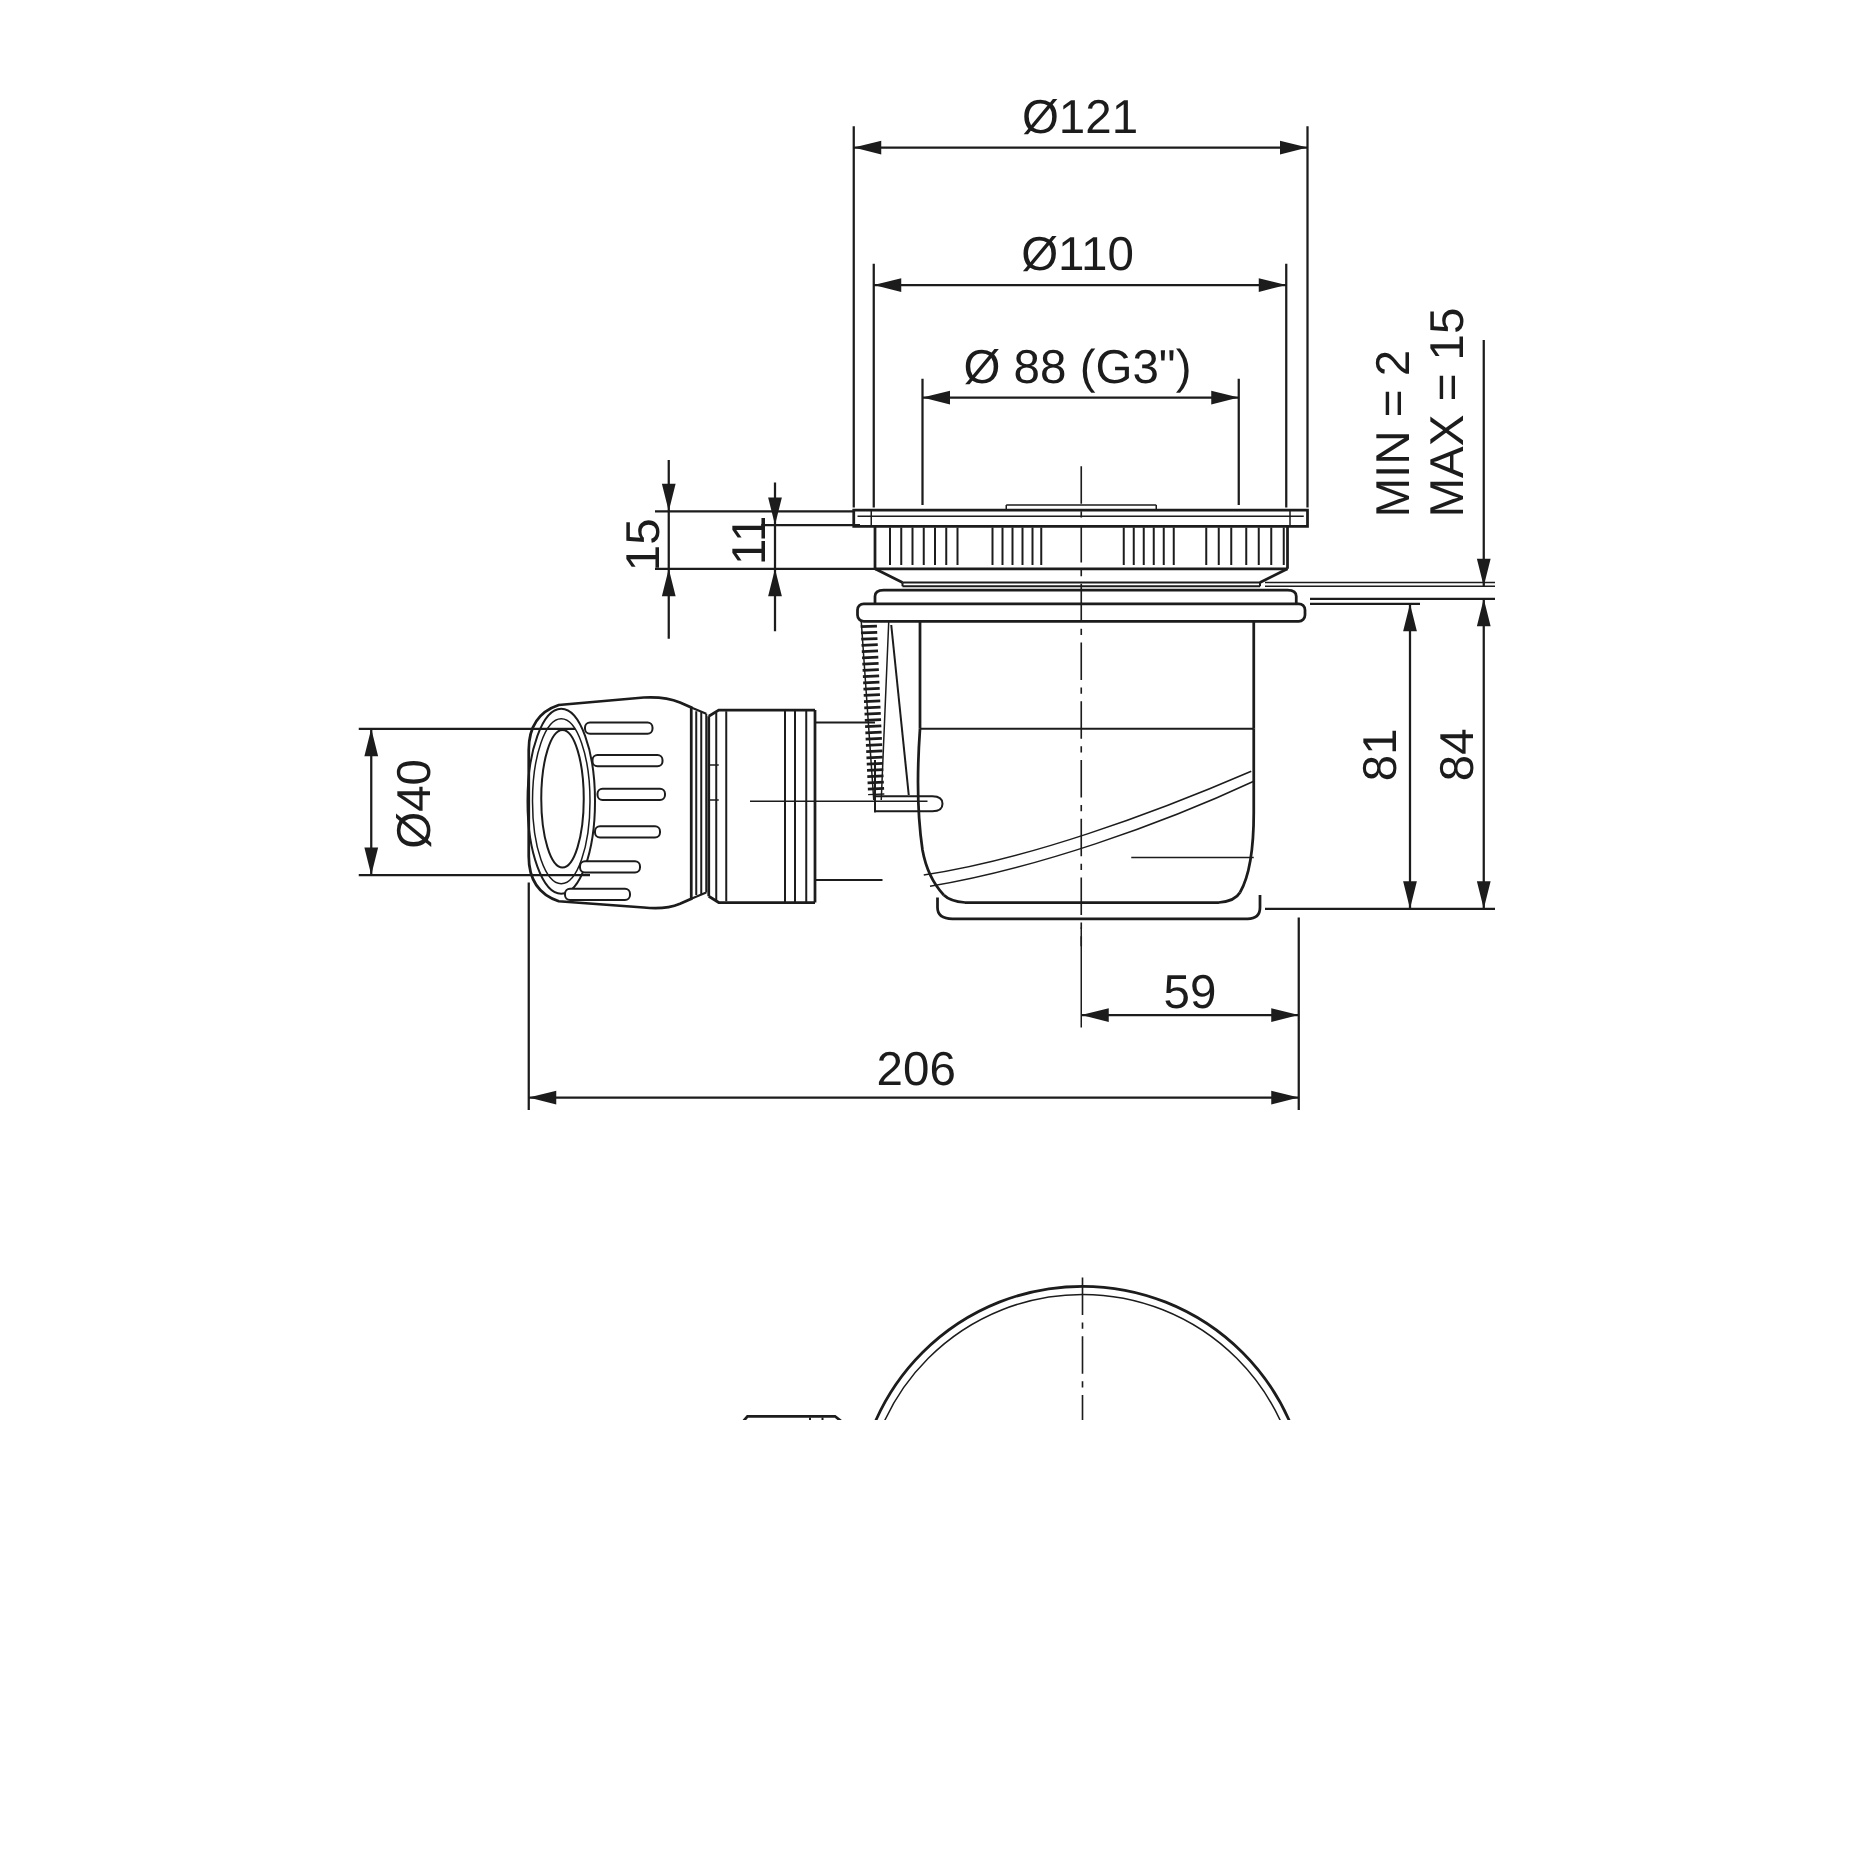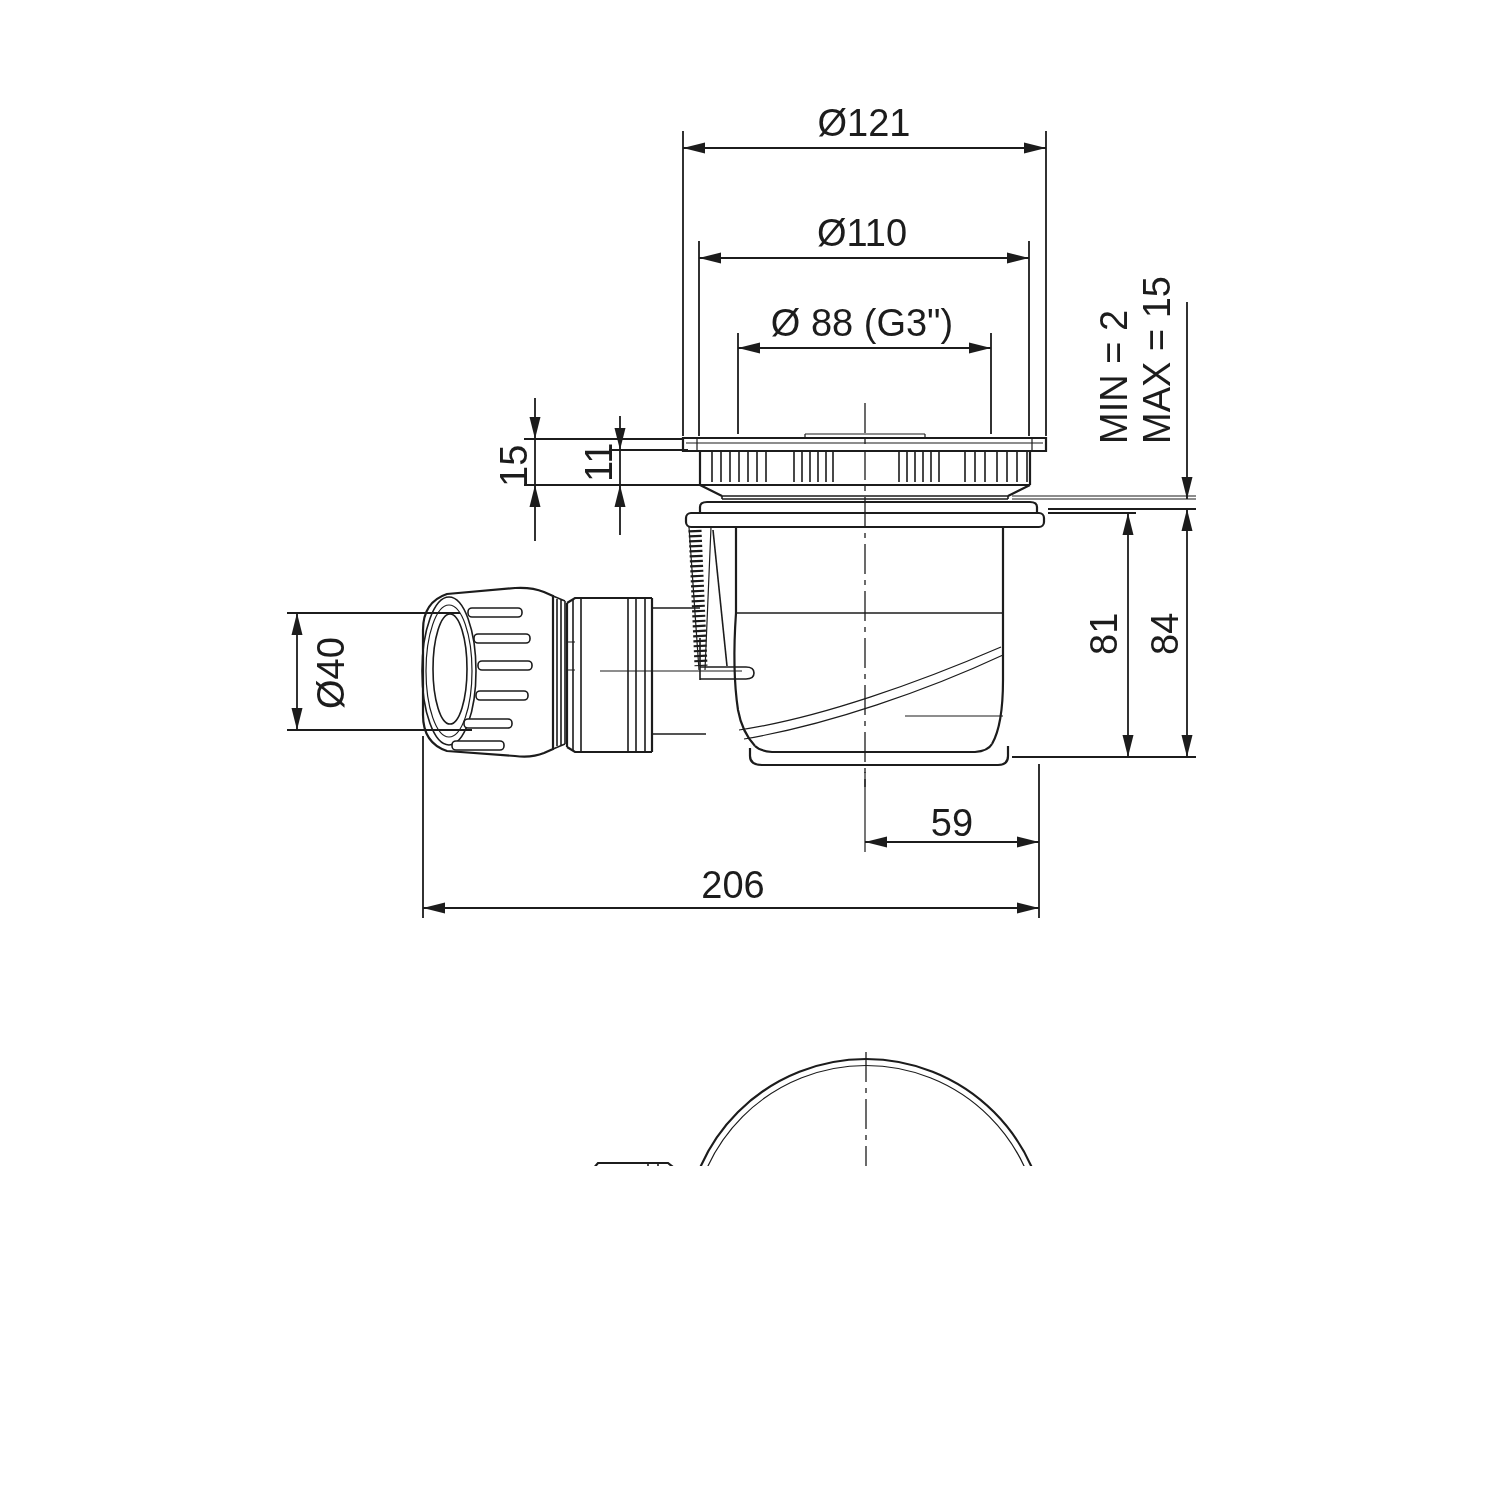--- a/index.html
+++ b/index.html
@@ -1,16 +1,16 @@
 <!DOCTYPE html>
 <html><head>
 <meta charset="utf-8">
 <style>
   html,body{margin:0;padding:0;background:#ffffff;}
-  .canvas{width:1500px;height:1136px;background:#ffffff;margin-top:30px;}
+  .canvas{width:1500px;height:1136px;background:#ffffff;}
   svg{display:block;}
   svg *{vector-effect:none;}
   .o{stroke:#1c1c1c;stroke-width:2.2;fill:none;}          
   .m{stroke:#1c1c1c;stroke-width:1.6;fill:none;}          
   .t{stroke:#1c1c1c;stroke-width:1.2;fill:none;}          
   .d{stroke:#1c1c1c;stroke-width:1.8;fill:none;}          
   .cl{stroke:#1c1c1c;stroke-width:1.3;fill:none;stroke-dasharray:30 6 5 6;} 
   .dd{stroke:#1c1c1c;stroke-width:1.3;fill:none;stroke-dasharray:22 5 4 5;} 
   .ar{fill:#1c1c1c;stroke:none;}                          
   .wf{fill:#ffffff;}                                       

